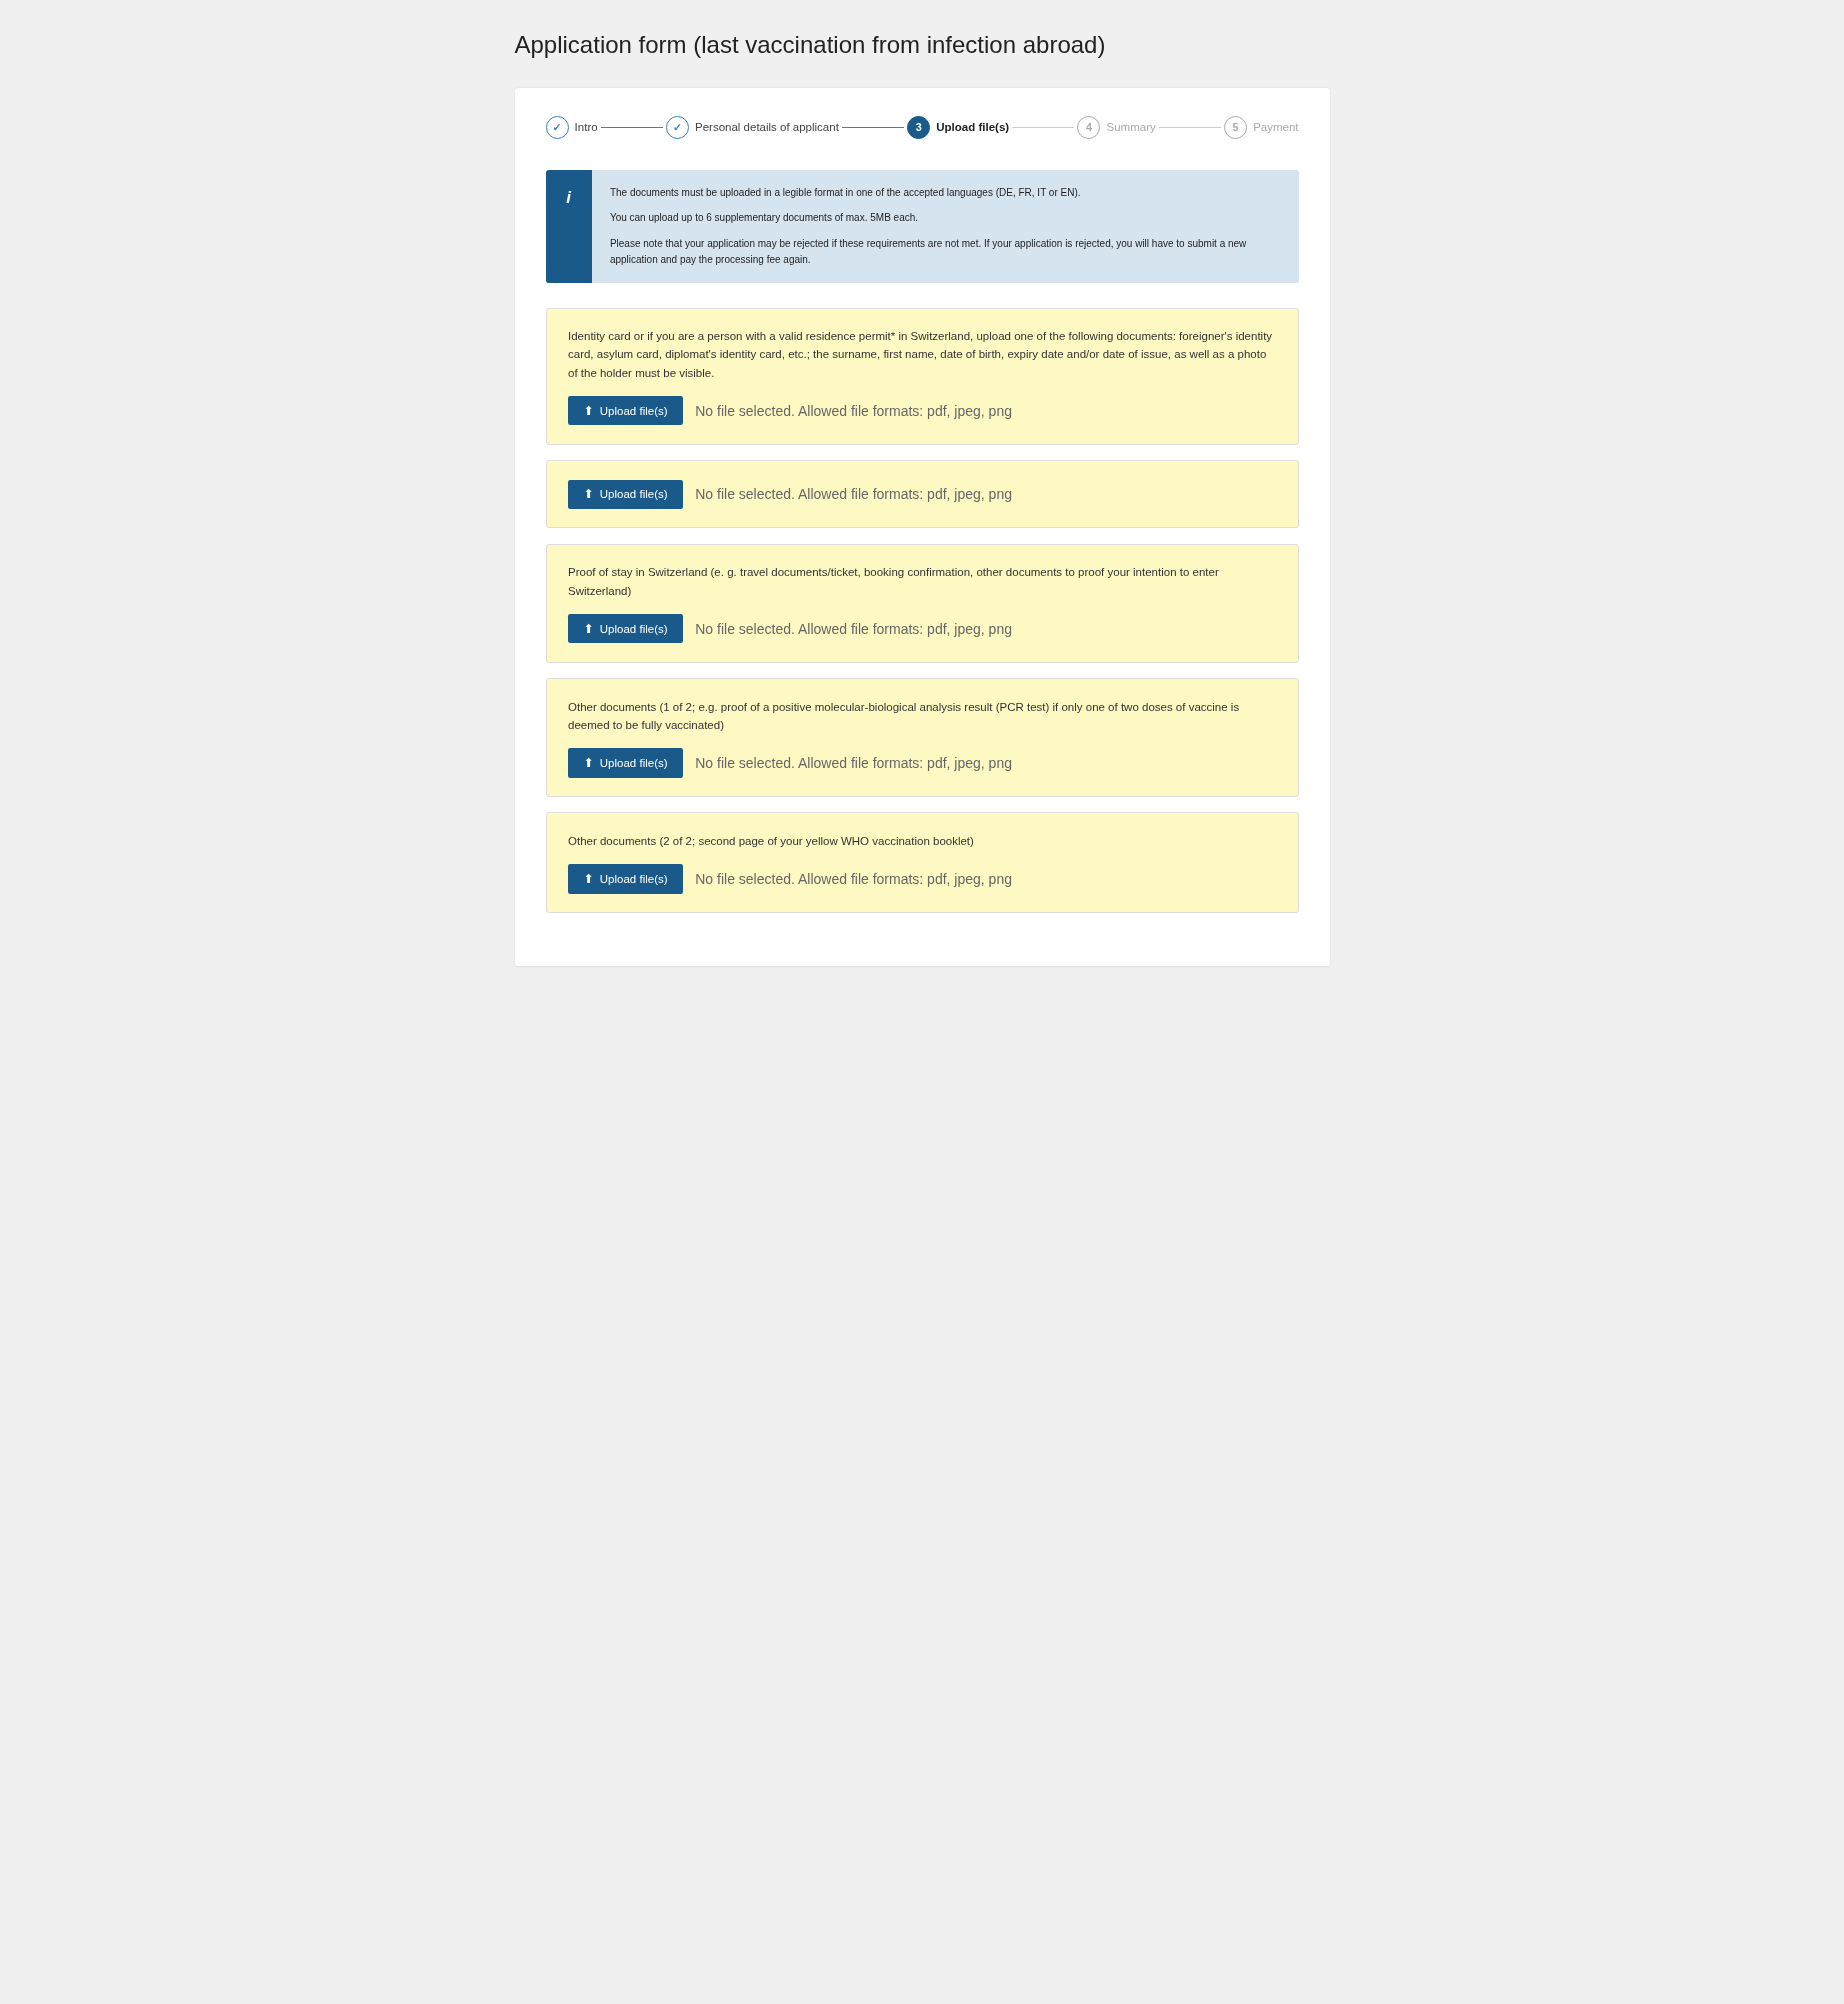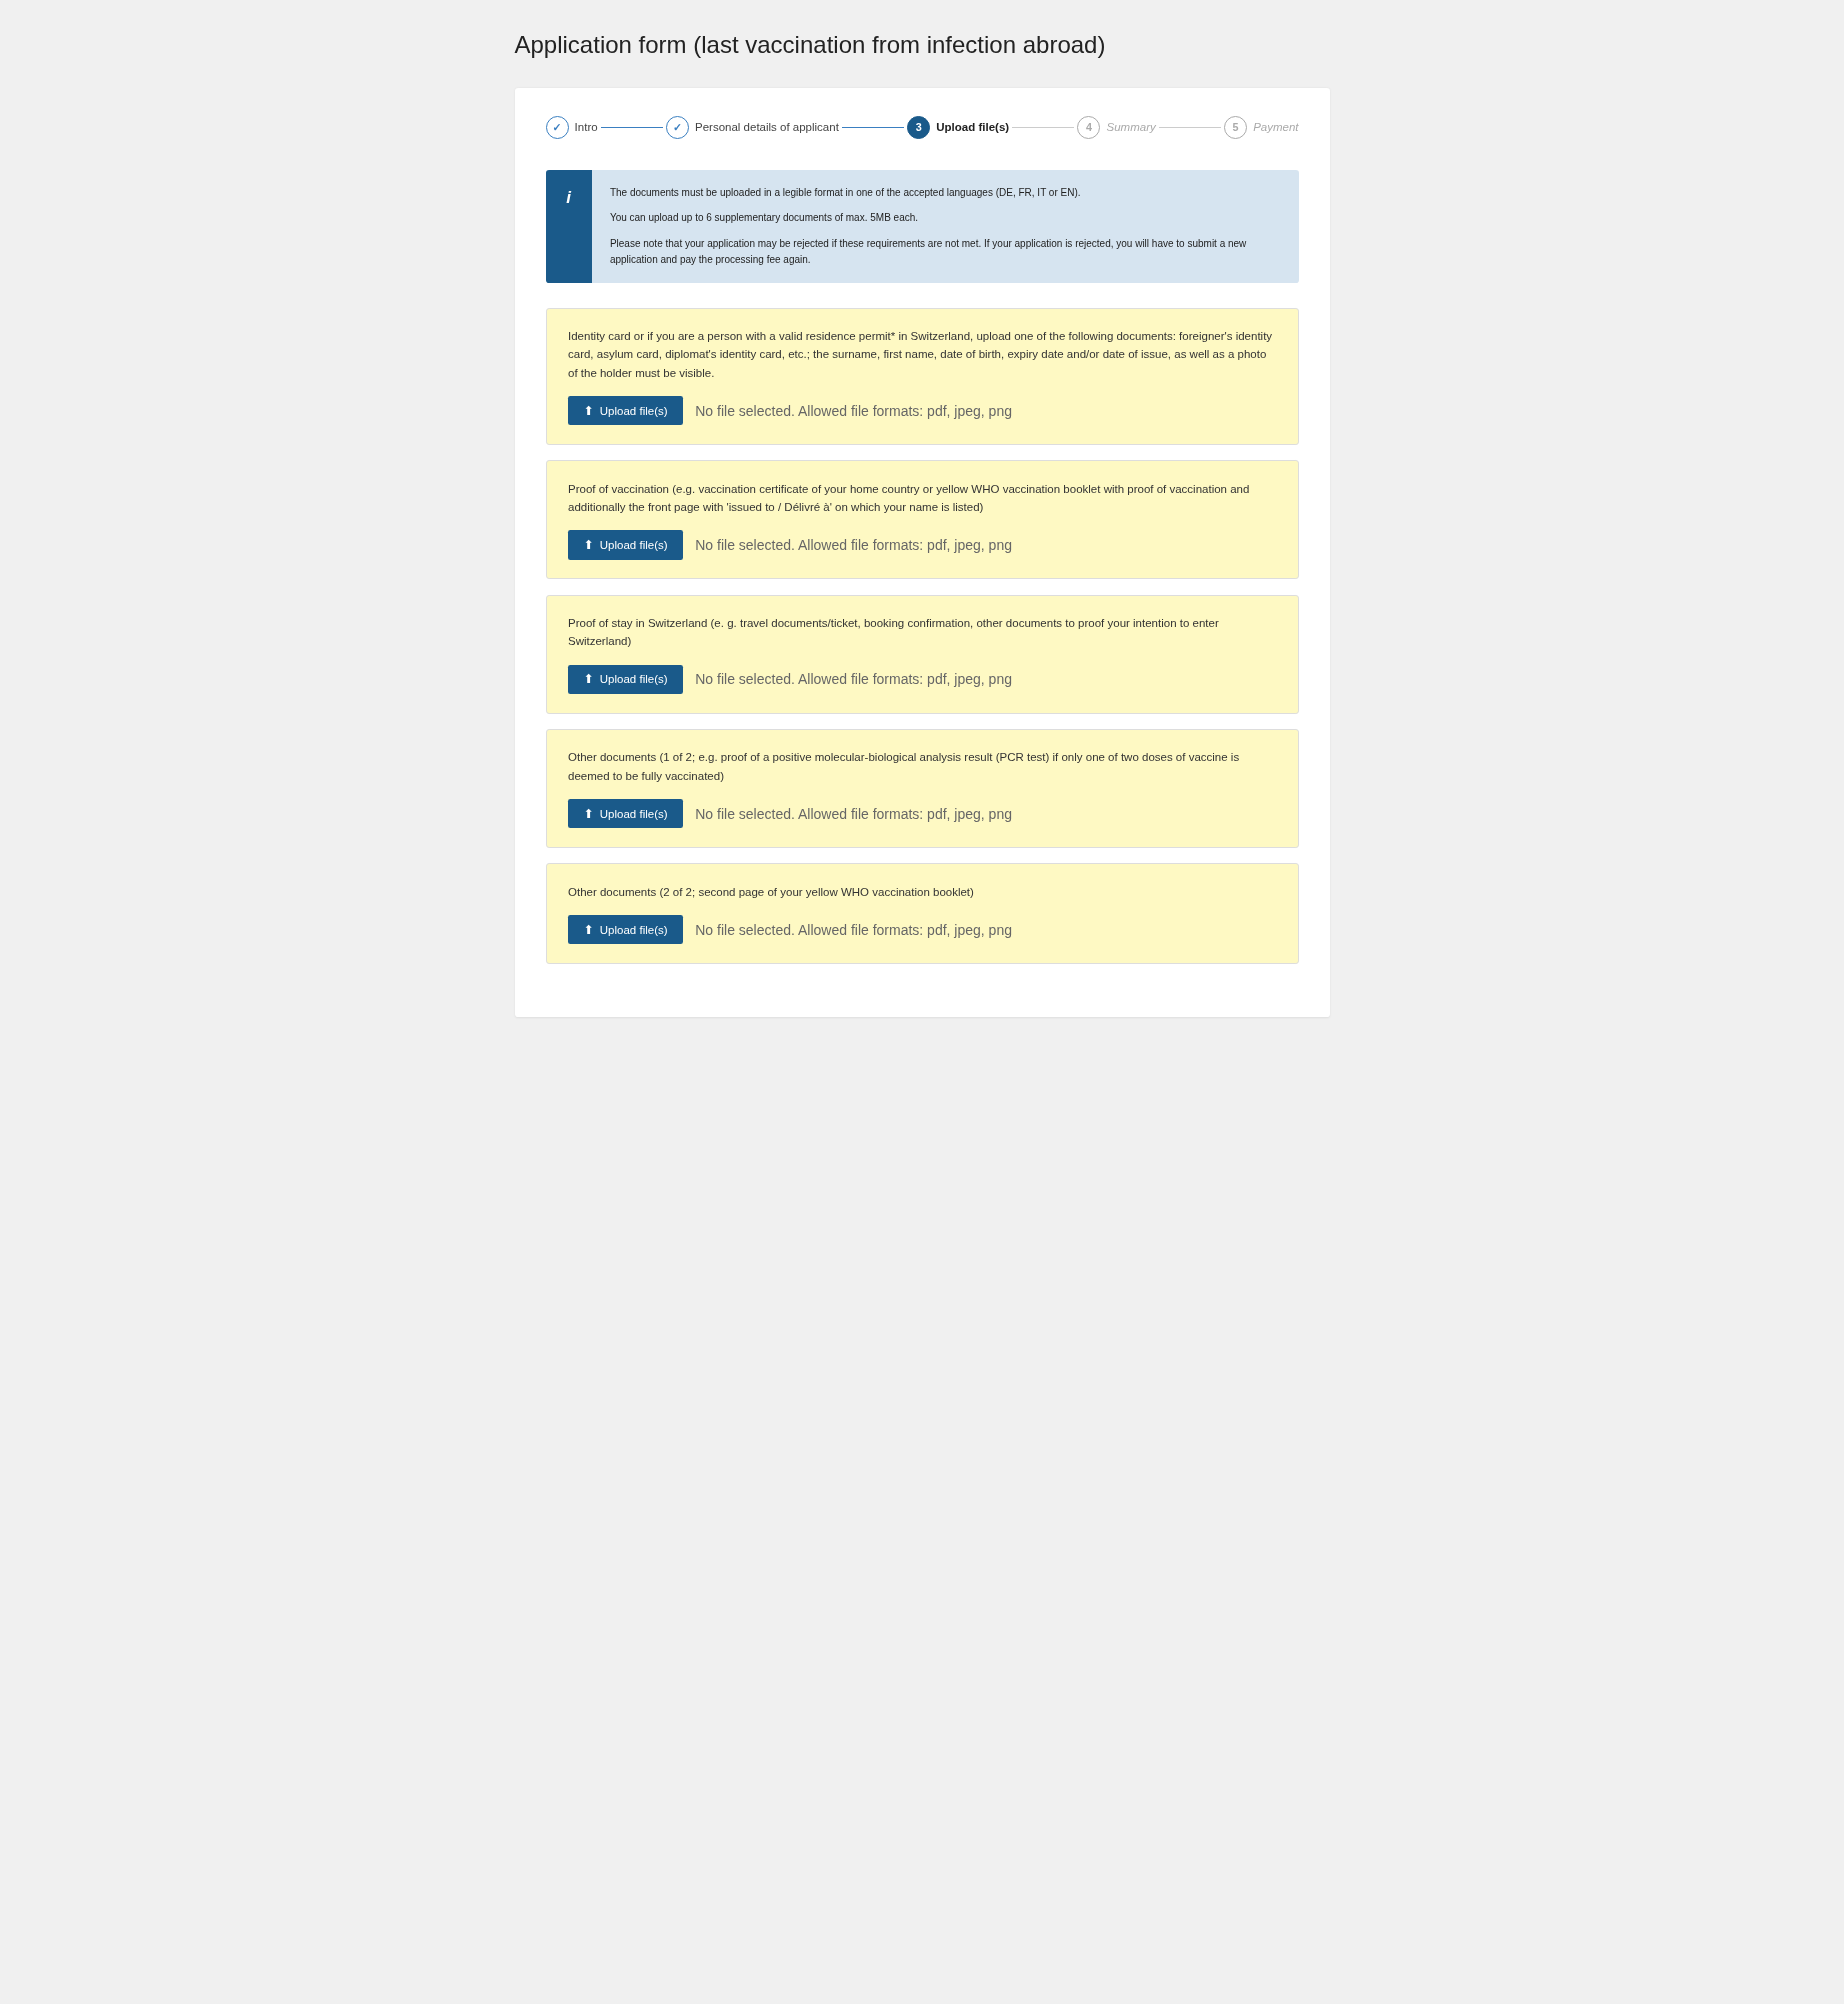--- a/index.html
+++ b/index.html
@@ -73,21 +73,20 @@
     .step-label.active {
       font-weight: bold;
       color: #222;
     }
     .step-label.done {
       color: #444;
       text-align: right;
     }
     .step-label.inactive {
       color: #aaa;
-      font-style: italic;
     }
     .step-line {
       flex: 1;
       height: 1.5px;
       background: #3a7fc1;
       min-width: 23px;
       margin: 0 3.1px;
     }
     .step-line.inactive {
       background: #ccc;
@@ -235,21 +234,20 @@
       <div class="upload-row">
         <button class="upload-btn">
           <span class="upload-icon">⬆</span>
           <span>Upload file(s)</span>
         </button>
         <span class="upload-status">No file selected.  Allowed file formats: pdf, jpeg, png</span>
       </div>
     </div>
 
     <div class="upload-section">
-      <p class="upload-section-desc">Proof of vaccination (e.g. vaccination certificate of your home country or yellow WHO vaccination booklet with proof of vaccination and additionally the front page with 'issued to / Délivré à' on which your name is listed)</p>
       <div class="upload-row">
         <button class="upload-btn">
           <span class="upload-icon">⬆</span>
           <span>Upload file(s)</span>
         </button>
         <span class="upload-status">No file selected.  Allowed file formats: pdf, jpeg, png</span>
       </div>
     </div>
 
     <div class="upload-section">

